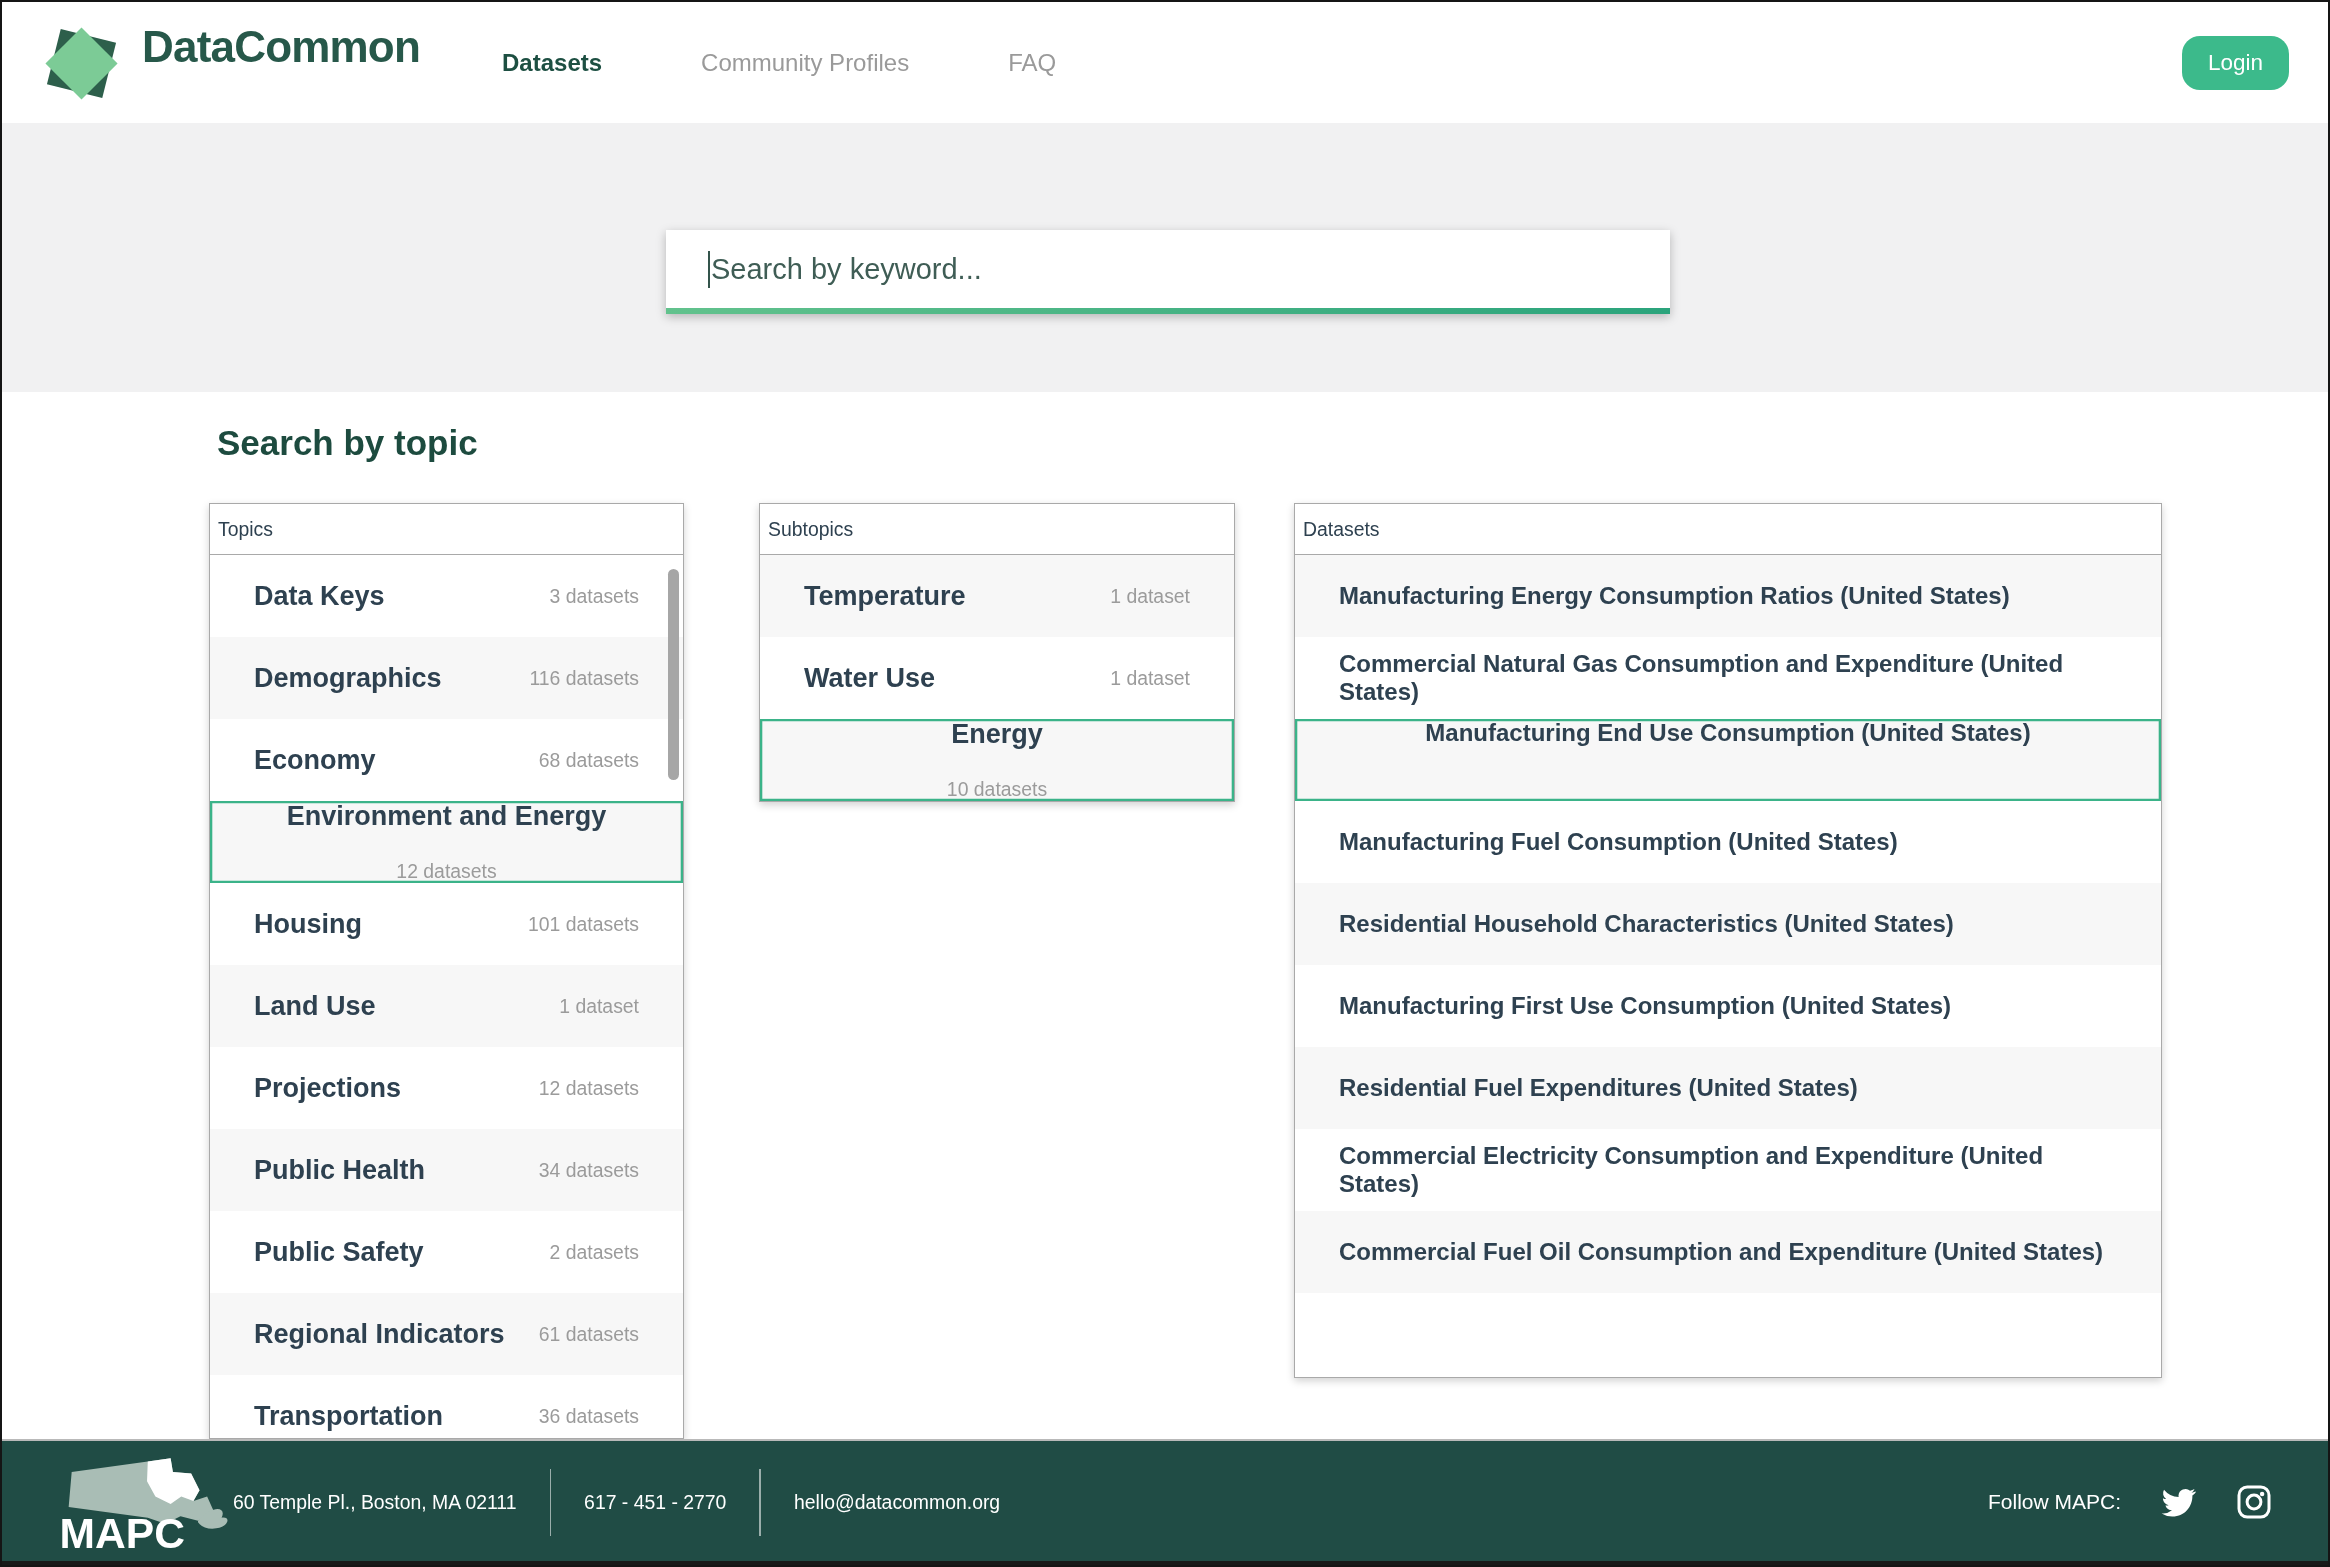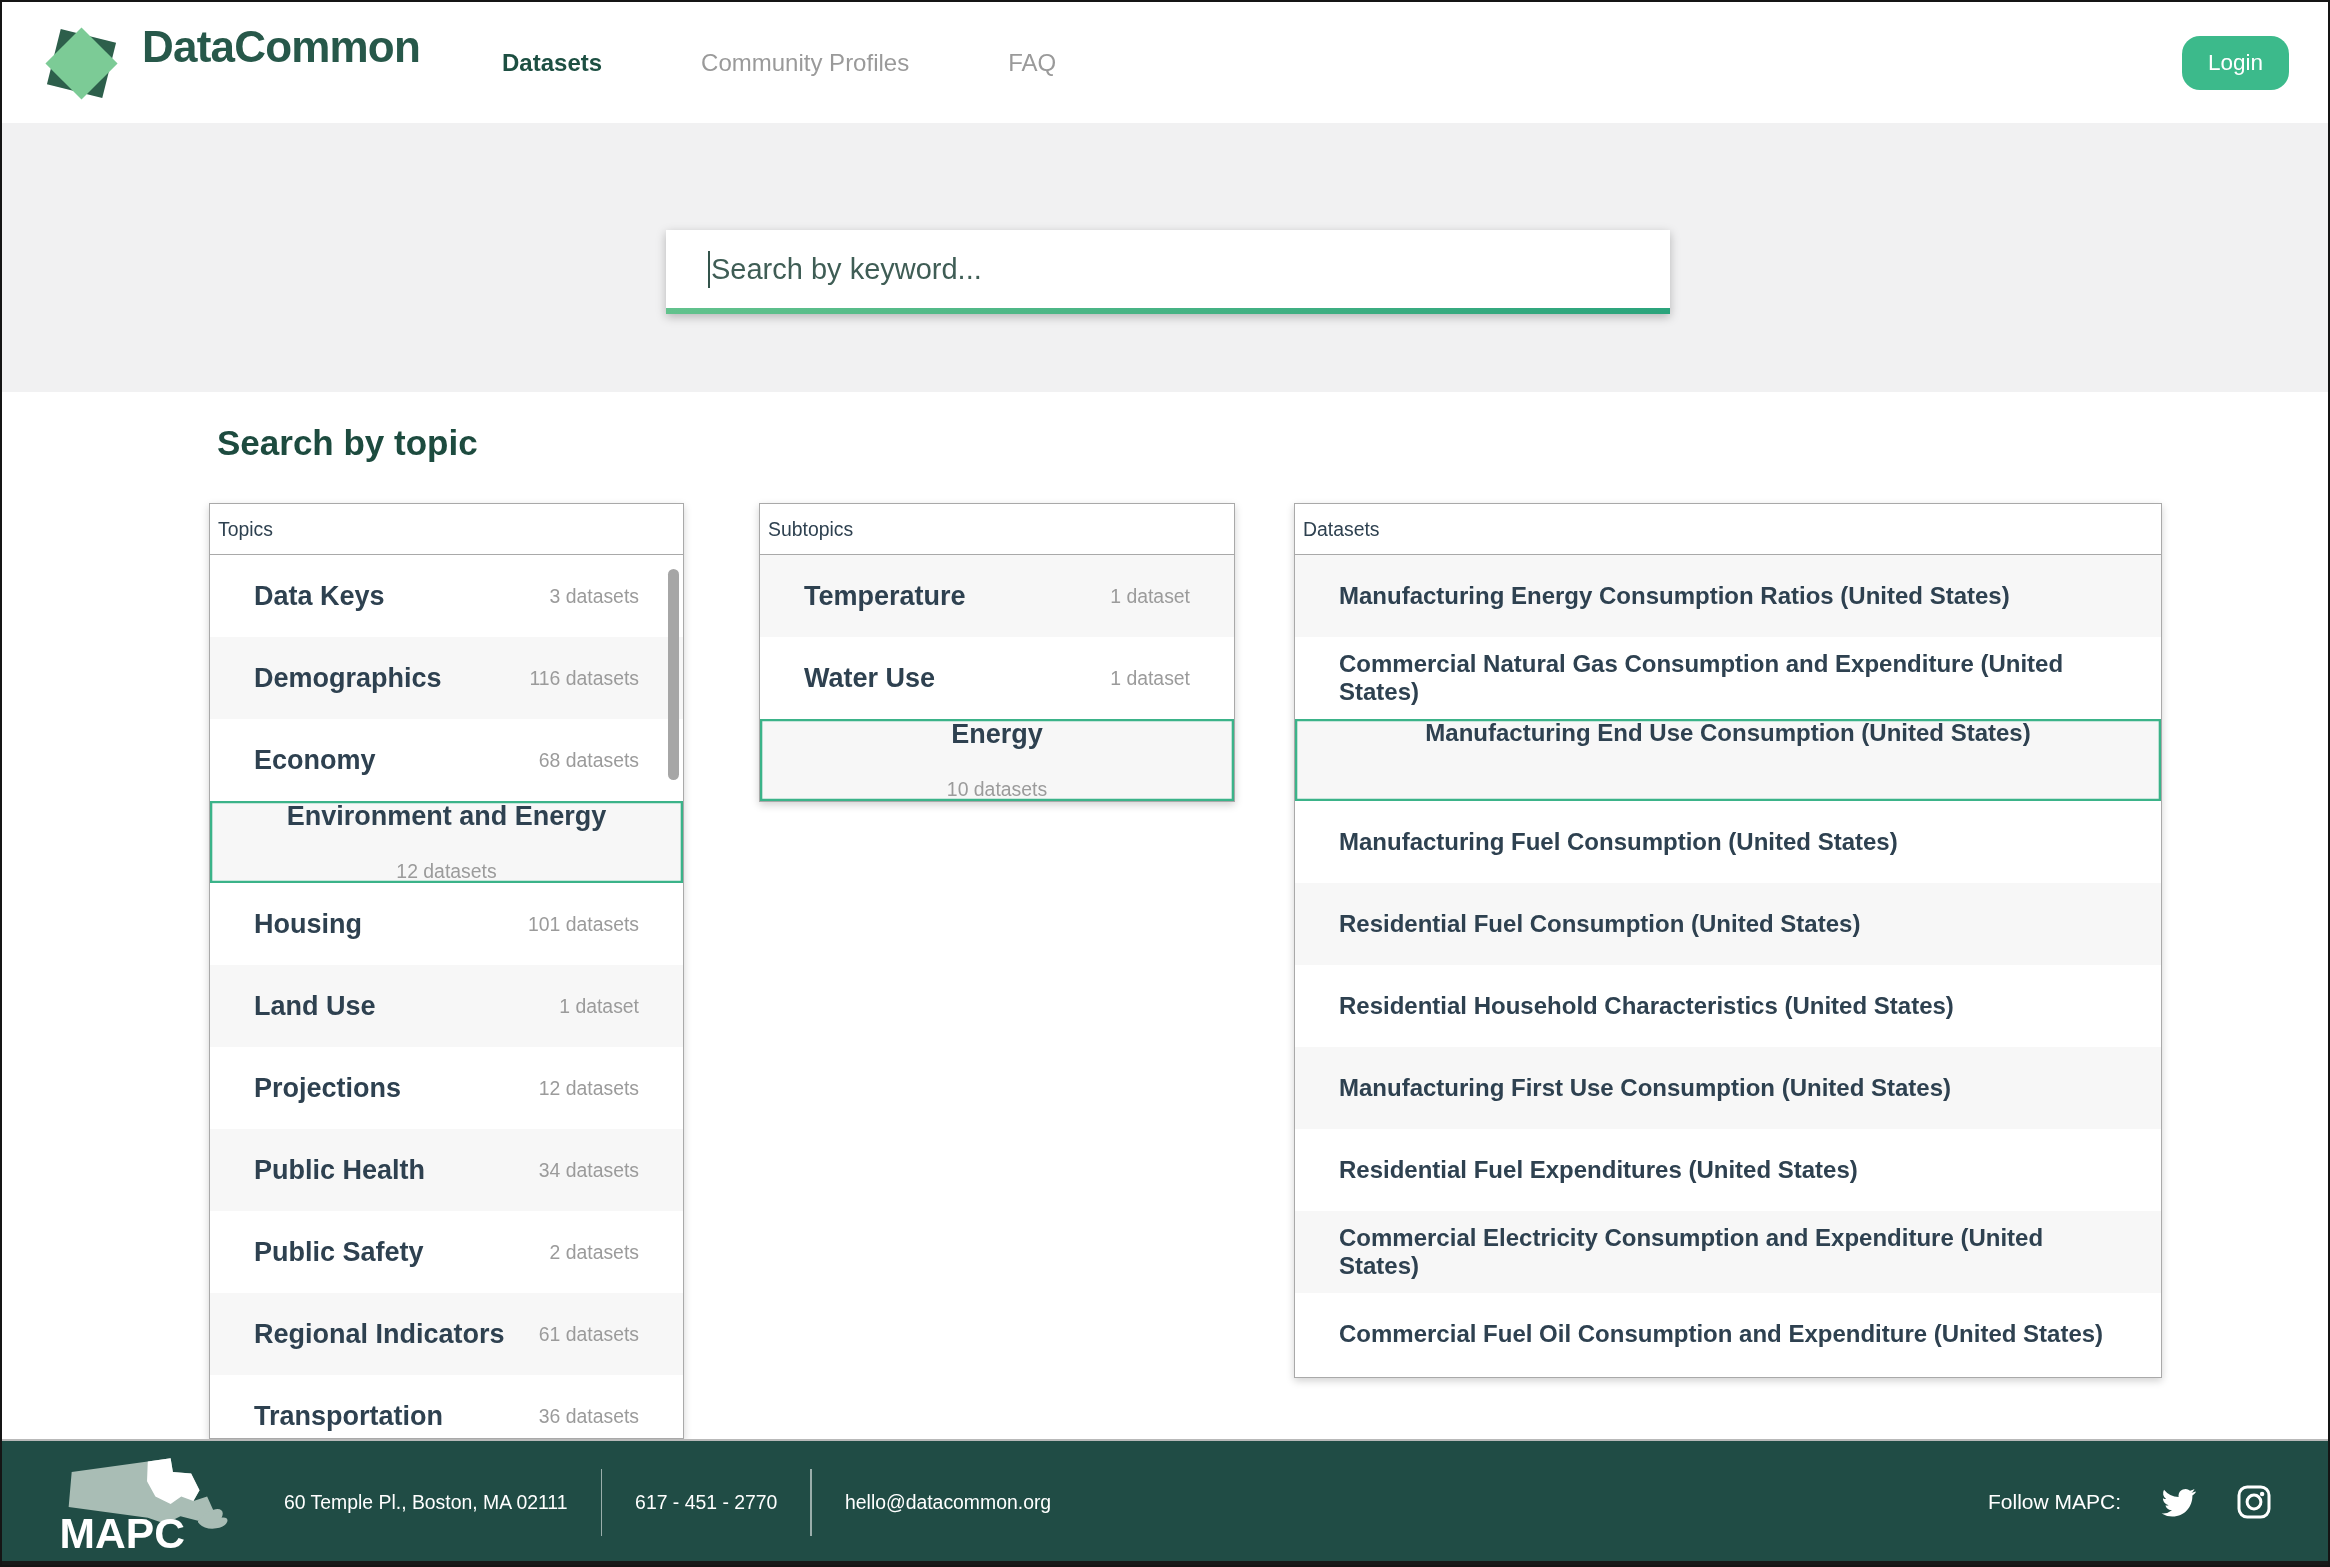--- a/index.html
+++ b/index.html
@@ -67,21 +67,21 @@
   .panel-datasets .row:nth-child(odd){background:#f7f7f7;}
   .panel-datasets .row-name{font-size:24px;}
   .scroll-thumb{position:absolute;top:65px;right:3.9px;width:11px;height:211px;border-radius:6.2px;background:#a6a6a6;z-index:3;cursor:pointer;}
   
   .footer{
     position:absolute;top:1437px;left:0;right:0;height:124px;background:#204c45;
     border-top:2.3px solid #b9b9b9;display:flex;align-items:center;
     padding:0 56px;box-sizing:border-box;
   }
   .mapc-logo{width:175px;height:107px;position:relative;flex:none;}
-  .contact{display:flex;align-items:center;margin-left:51px;}
+  .contact{display:flex;align-items:center;}
   .contact-text{font-size:19.4px;font-weight:300;color:#fff;white-space:nowrap;}
   .sep{width:1.6px;height:67px;background:rgba(255,255,255,0.55);margin:0 33px;flex:none;}
   .follow{margin-left:auto;display:flex;align-items:center;gap:39px;}
   .follow-label{font-size:21px;color:#fff;}
   .social-icon{cursor:pointer;display:flex;align-items:center;}
   .bottom-strip{position:absolute;top:1559px;left:0;right:0;height:6.2px;background:#181a19;}
 </style>
 </head>
 <body>
 
@@ -190,23 +190,20 @@
           <span class="row-name">Manufacturing Energy Consumption Ratios (United States)</span>
         </div>
         <div class="row">
           <span class="row-name">Commercial Natural Gas Consumption and Expenditure (United States)</span>
         </div>
         <div class="row sel">
           <span class="row-name">Manufacturing End Use Consumption (United States)</span>
         </div>
         <div class="row">
           <span class="row-name">Manufacturing Fuel Consumption (United States)</span>
-        </div>
-        <div class="row">
-          <span class="row-name">Residential Fuel Consumption (United States)</span>
         </div>
         <div class="row">
           <span class="row-name">Residential Household Characteristics (United States)</span>
         </div>
         <div class="row">
           <span class="row-name">Manufacturing First Use Consumption (United States)</span>
         </div>
         <div class="row">
           <span class="row-name">Residential Fuel Expenditures (United States)</span>
         </div>

